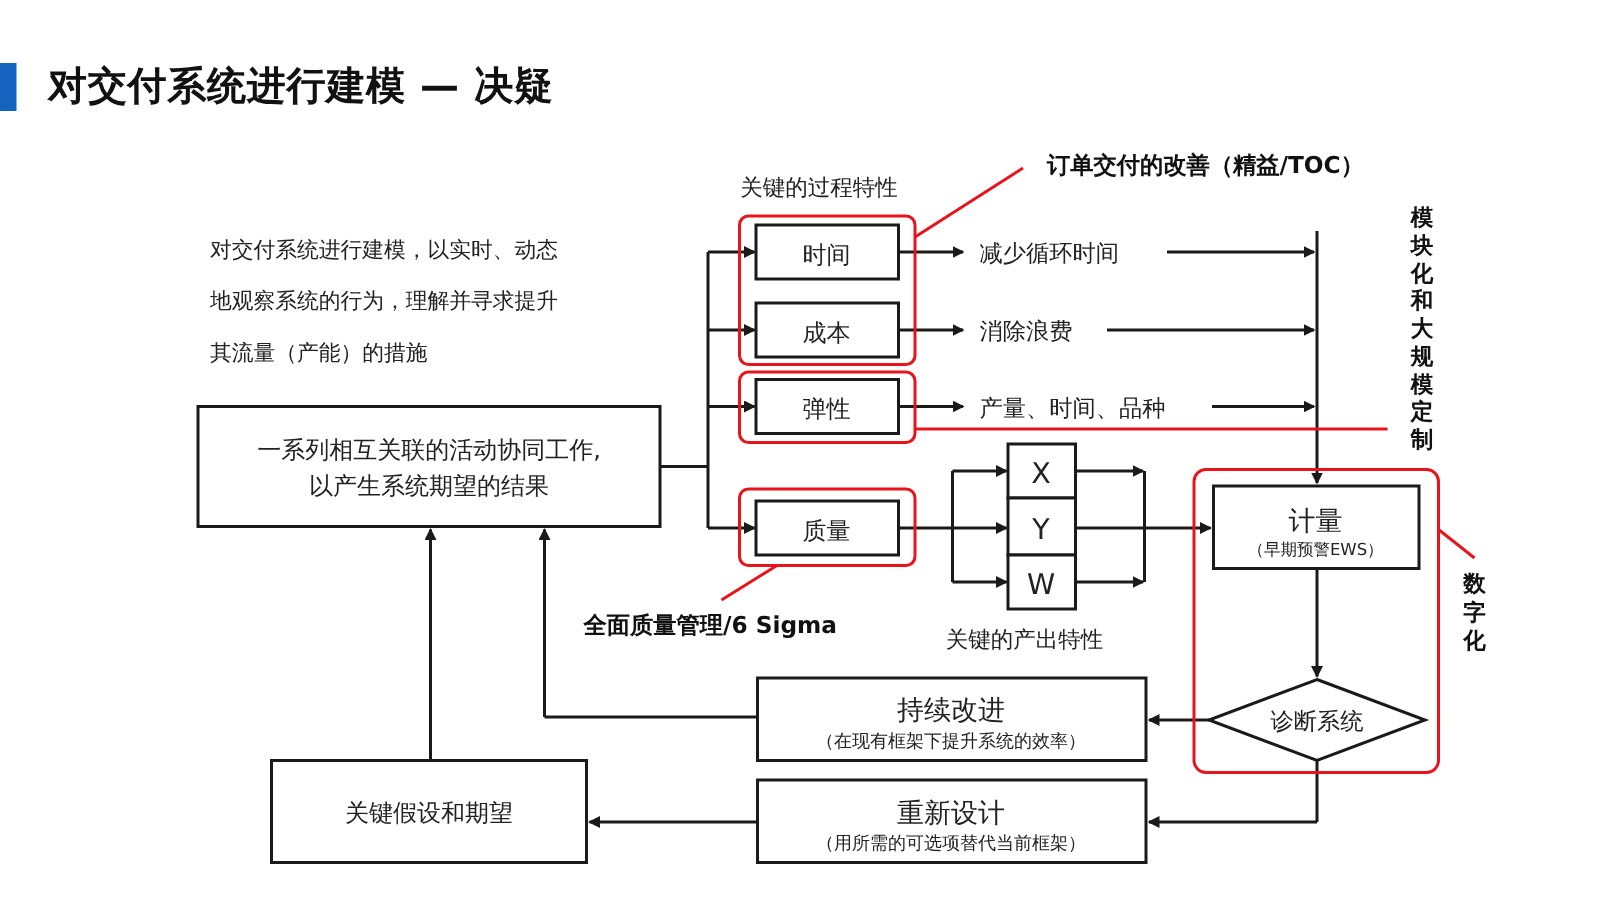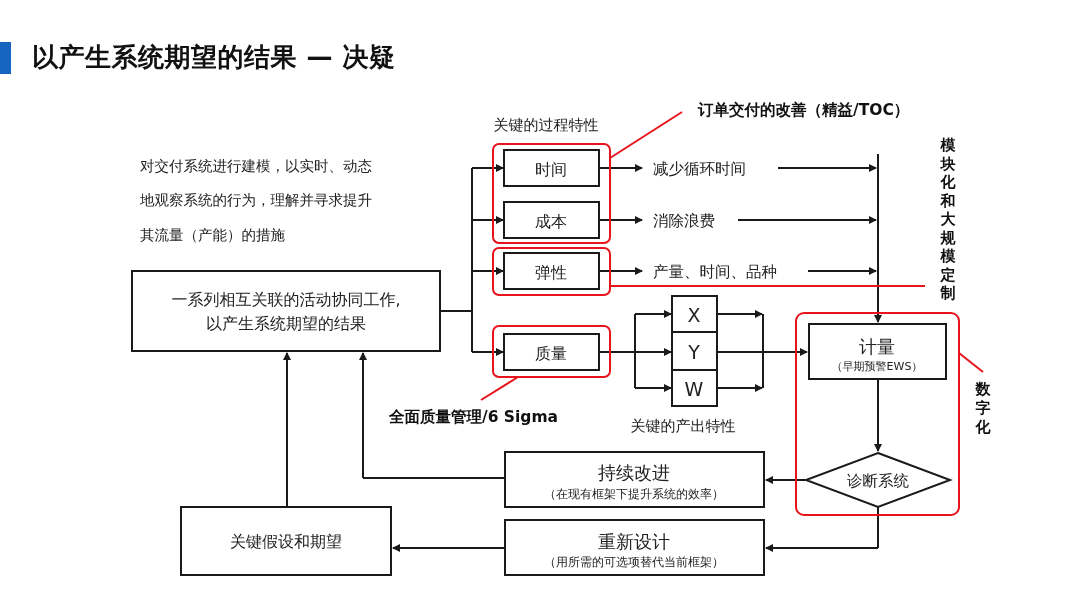--- a/index.html
+++ b/index.html
@@ -10,21 +10,21 @@
     .box { fill: #fff; stroke: #1a1a1a; stroke-width: 2; }
     .line { stroke: #1a1a1a; stroke-width: 2; fill: none; }
     .red { stroke: #e8141c; stroke-width: 2; fill: none; }
     .t { fill: #222; font-family: "DejaVu Sans", "Liberation Sans", sans-serif; }
     .tb { fill: #111; font-weight: bold; font-family: "DejaVu Sans", "Liberation Sans", sans-serif; }
   </style>
 </head>
 <body>
 
 <div class="title-bar"></div>
-<div class="title">以产生系统期望的结果 — 决疑</div>
+<div class="title">对交付系统进行建模 — 决疑</div>
 
 <svg width="1080" height="608" viewBox="0 0 1080 608">
   <defs>
     <marker id="arr" markerWidth="8" markerHeight="8" refX="7" refY="4" orient="auto" markerUnits="userSpaceOnUse">
       <path d="M0,0 L8,4 L0,8 z" fill="#1a1a1a"></path>
     </marker>
   </defs>
 
   <text class="t" x="140" y="171" font-size="14.5">对交付系统进行建模，以实时、动态</text>
   <text class="t" x="140" y="205" font-size="14.5">地观察系统的行为，理解并寻求提升</text>

